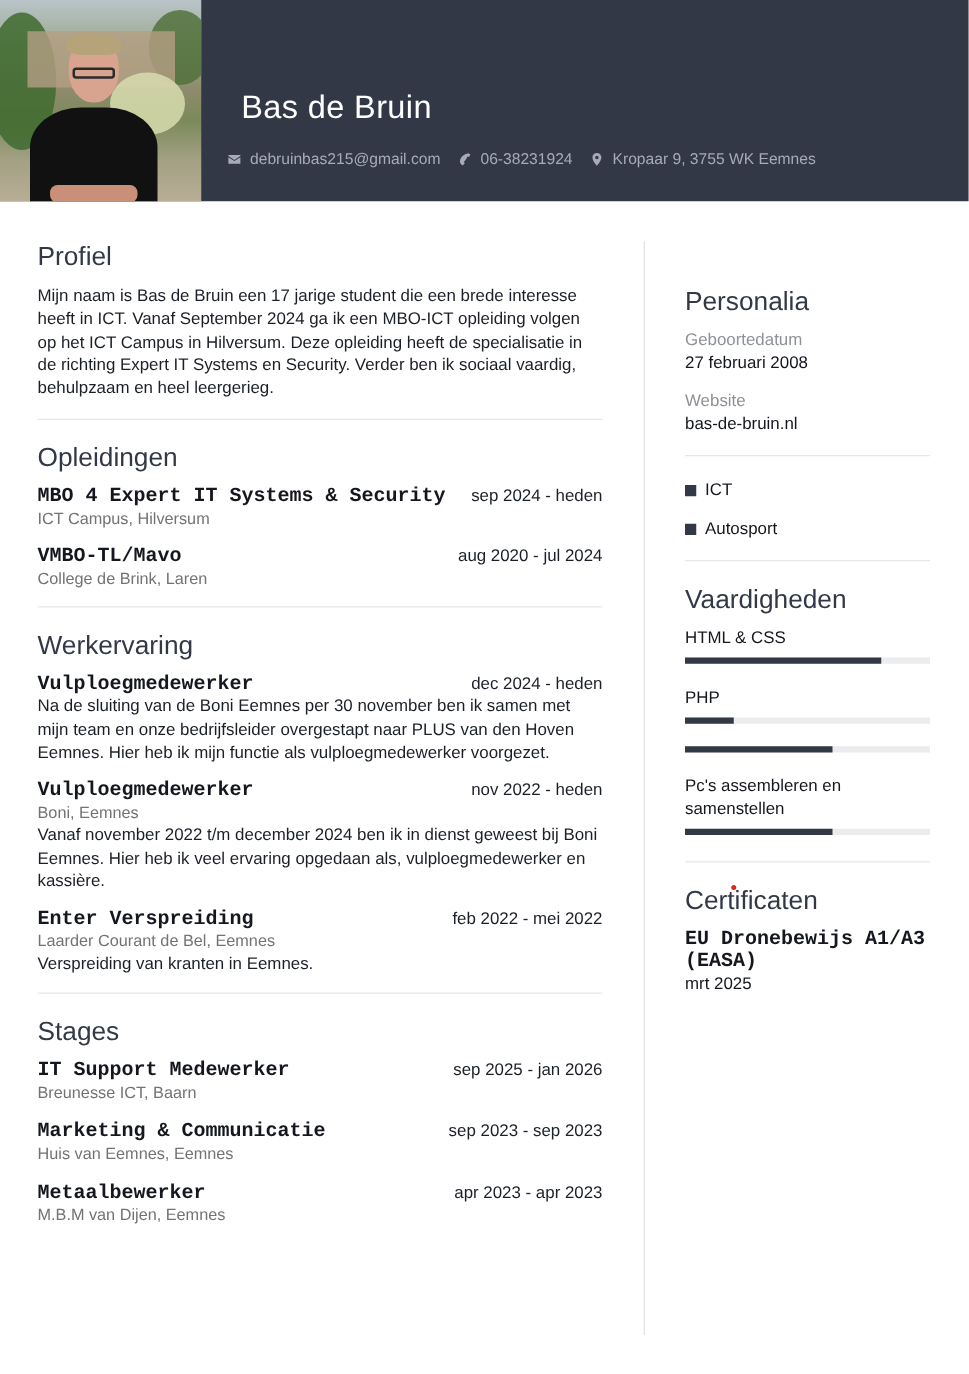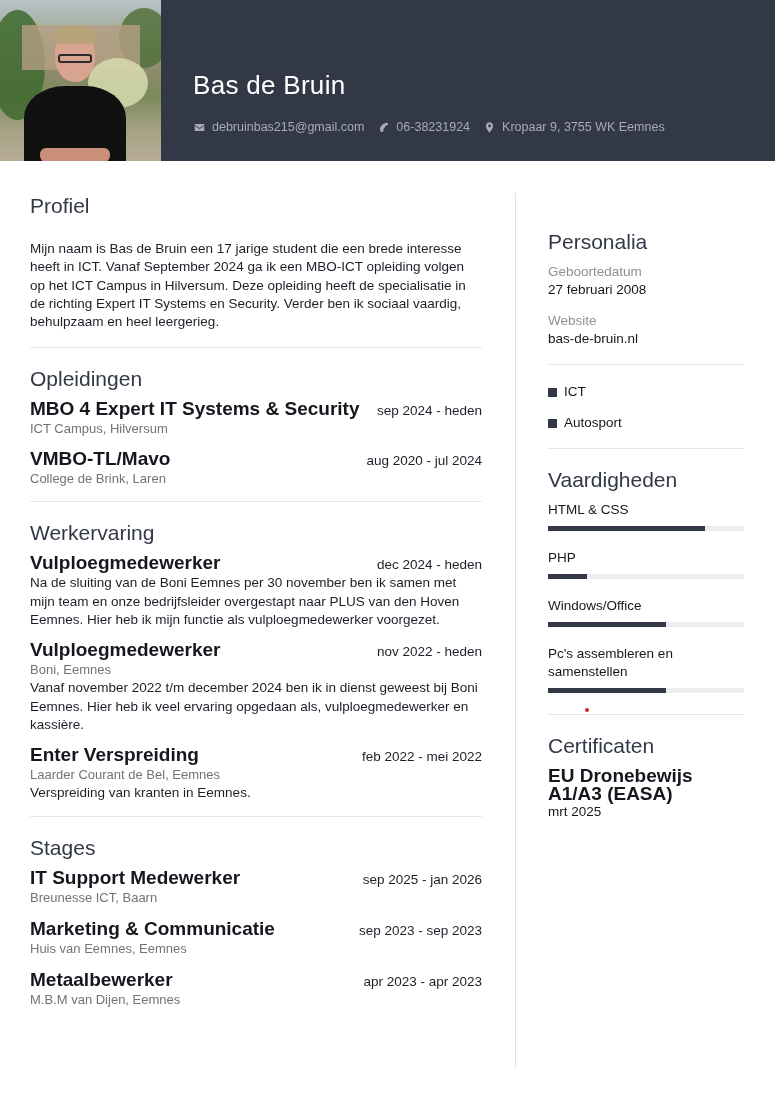--- a/index.html
+++ b/index.html
@@ -13,36 +13,36 @@
   .photo .bg-tree2 { position:absolute; right:-8px; top:8px; width:50px; height:60px; border-radius:50%; background:#4d6e37; opacity:.8; }
   .photo .house { position:absolute; left:22px; top:25px; width:118px; height:45px; background:#b49f83; opacity:.8; }
   .photo .flowers { position:absolute; left:88px; top:58px; width:60px; height:50px; border-radius:50%; background:#d7dcae; opacity:.85; }
   .photo .head { position:absolute; left:55px; top:30px; width:40px; height:52px; border-radius:45% 45% 48% 48%; background:#d9a48f; }
   .photo .hair { position:absolute; left:53px; top:26px; width:44px; height:18px; border-radius:50% 50% 30% 30%; background:#b7a37a; }
   .photo .glasses { position:absolute; left:58px; top:54px; width:34px; height:9px; border:2px solid #2b2b2b; border-radius:3px; }
   .photo .shirt { position:absolute; left:24px; top:86px; width:102px; height:80px; border-radius:40% 40% 0 0; background:#111; }
   .photo .arms { position:absolute; left:40px; top:148px; width:70px; height:14px; border-radius:6px; background:#c98f78; }
 
   .name { position: absolute; left: 193px; top: 70px; font-family: "Liberation Sans", sans-serif; font-size: 26px; font-weight: 400; color: #ffffff; letter-spacing: 0.3px; }
-  .contacts { position: absolute; left: 194px; top: 120px; display: flex; align-items: center; font-size: 12.5px; color: #a6abb5; font-family: "Liberation Sans", sans-serif; }
+  .contacts { position: absolute; left: 182px; top: 120px; display: flex; align-items: center; font-size: 12.5px; color: #a6abb5; font-family: "Liberation Sans", sans-serif; }
   .contact { display: flex; align-items: center; margin-right: 14px; }
   .contact svg { width: 11px; height: 11px; margin-right: 7px; fill: #a6abb5; }
 
   .divider-v { position: absolute; left: 515px; top: 193px; width: 1px; height: 875px; background: #e2e3e5; }
 
   .col-main { position: absolute; left: 30px; top: 193px; width: 452px; }
   .col-side { position: absolute; left: 548px; top: 193px; width: 196px; }
 
-  .sec-title { font-family: "Liberation Sans", sans-serif; font-size: 21px; font-weight: 400; color: #323846; margin-bottom: 22px; line-height: 26px; }
+  .sec-title { font-family: "Liberation Sans", sans-serif; font-size: 21px; font-weight: 400; color: #323846; margin-bottom: 10px; line-height: 26px; }
   .text { font-family: "Liberation Sans", sans-serif; font-size: 13.5px; line-height: 18.3px; color: #1b1f27; }
   .hr { height: 1px; background: #e6e7e9; }
 
   .entry { margin-bottom: 13px; }
   .entry-head { display: flex; justify-content: space-between; align-items: baseline; }
-  .entry-title { font-family: Liberation Sans, sans-serif; font-size: 19px; font-weight: 700; color: #14171d; line-height: 18px; }
+  .entry-title { font-family: Liberation Mono, monospace; font-size: 16px; font-weight: 700; color: #14171d; line-height: 18px; }
   .entry-date { font-family: "Liberation Sans", sans-serif; font-size: 13.5px; color: #1b1f27; line-height: 18px; }
   .entry-sub { font-family: "Liberation Sans", sans-serif; font-size: 13px; color: #737373; line-height: 18px; }
 
   .label { font-family: "Liberation Sans", sans-serif; font-size: 13.5px; color: #8e9197; line-height: 18px; }
   .value { font-family: "Liberation Sans", sans-serif; font-size: 13.5px; color: #14171d; line-height: 18px; }
 
   .skill-label { font-family: "Liberation Sans", sans-serif; font-size: 13.5px; color: #14171d; line-height: 18px; }
   .bar { position: relative; height: 5px; background: #ebecee; margin-top: 7px; }
   .bar-fill { position: absolute; left: 0; top: 0; height: 5px; background: #323846; }
 
@@ -203,21 +203,20 @@
           <div class="bar-fill" style="width: 80%;"></div>
         </div>
     </div>
     <div style="margin-bottom:18px;">
       <div class="skill-label">PHP</div>
       <div class="bar">
           <div class="bar-fill" style="width: 20%;"></div>
         </div>
     </div>
     <div style="margin-bottom:18px;">
-      <div class="skill-label">Windows/Office</div>
       <div class="bar">
           <div class="bar-fill" style="width: 60%;"></div>
         </div>
     </div>
     <div>
       <div class="skill-label">Pc's assembleren en samenstellen</div>
       <div class="bar">
           <div class="bar-fill" style="width: 60%;"></div>
         </div>
     </div>

